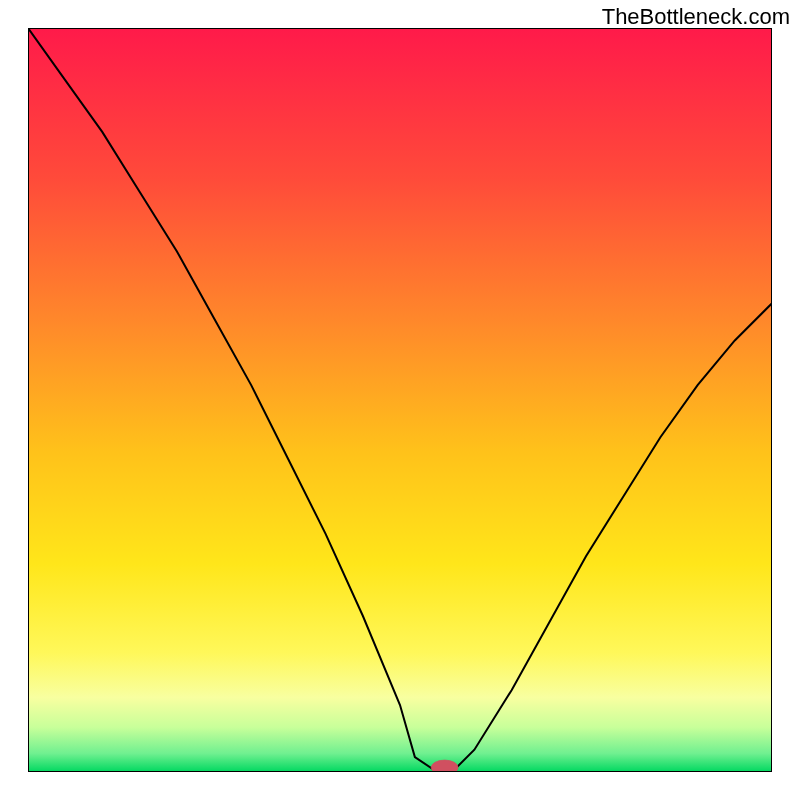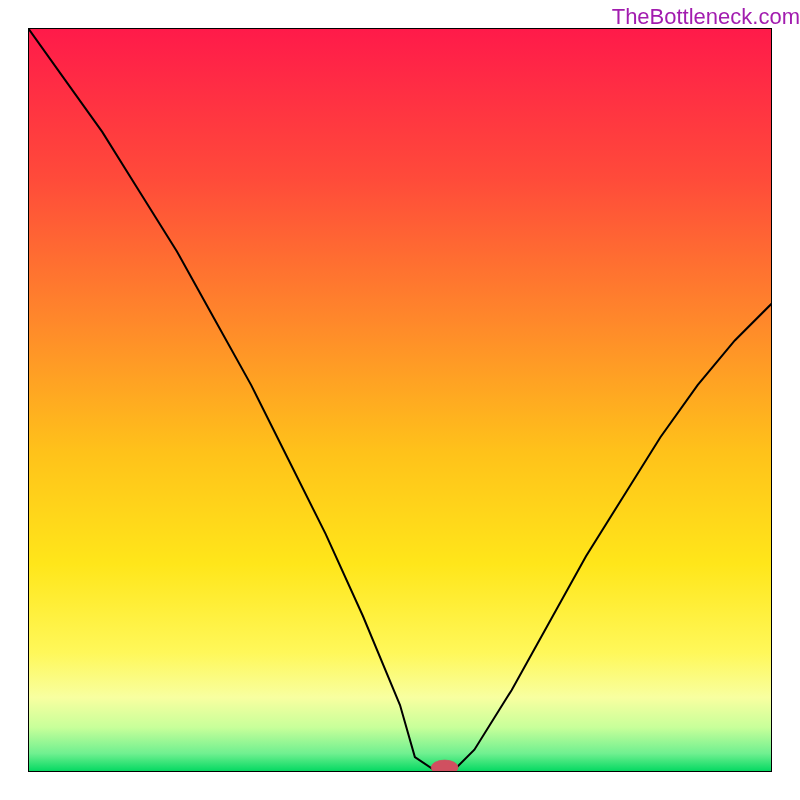--- a/index.html
+++ b/index.html
@@ -12,23 +12,23 @@
   }
   .chart-container {
     position: relative;
     width: 800px;
     height: 800px;
     background: #ffffff;
   }
   .attribution {
     position: absolute;
     top: 4px;
-    right: 0;
+    right: 10px;
     font-size: 22px;
-    color: #a21caf;
+    color: #000000;
     font-weight: 500;
     font-family: Arial, Helvetica, sans-serif;
   }
   svg.plot {
     position: absolute;
     top: 28px;
     left: 28px;
     width: 744px;
     height: 744px;
   }

